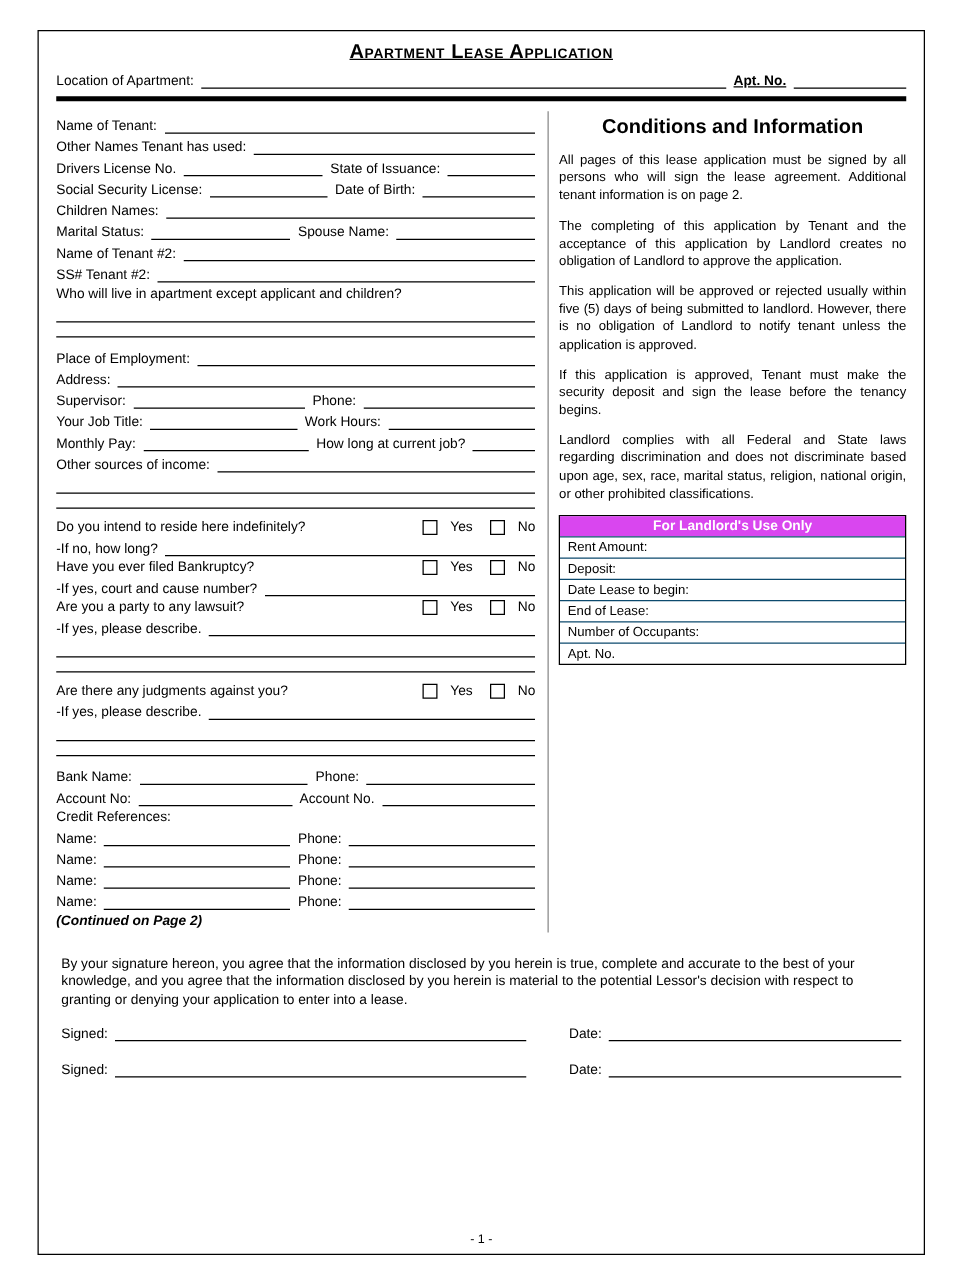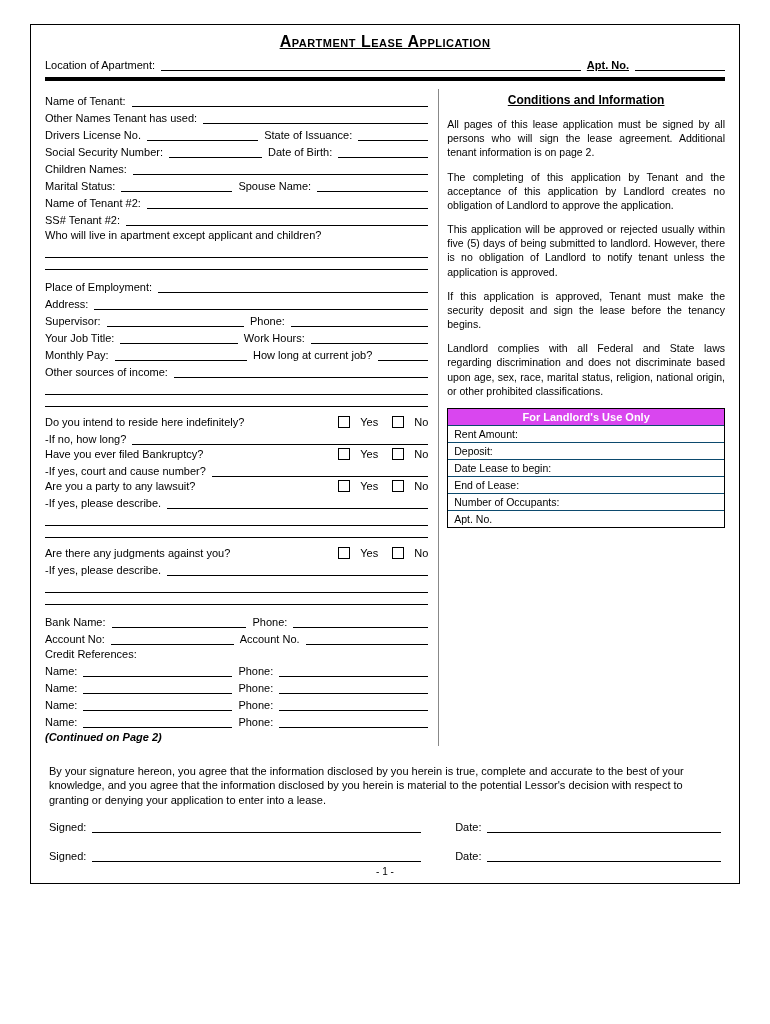--- a/index.html
+++ b/index.html
@@ -1,27 +1,27 @@
 <!DOCTYPE html>
 <html><head>
 <meta charset="utf-8">
 <style>
 *{box-sizing:border-box;margin:0;padding:0}
 body{background:#fff;font-family:Arial,Helvetica,sans-serif;font-size:11px;color:#000;width:770px;height:1024px;position:relative}
-.page{border:1px solid #000;margin:24px 30px;padding:8px 14px 10px;position:relative;height:860px}
+.page{border:1px solid #000;margin:24px 30px;padding:8px 14px 10px;position:relative;height:980px}
 .title{text-align:center;font-weight:bold;font-size:16px;text-decoration:underline;font-variant:small-caps;letter-spacing:.5px;margin-bottom:6px}
 .row{display:flex;align-items:flex-end;gap:6px;margin-bottom:3px}
 .lbl{white-space:nowrap}
 .fill{flex:1;border-bottom:1px solid #000;height:14px}
 .fillw{border-bottom:1px solid #000;height:14px}
 .hbar{height:4px;background:#000;margin:6px 0 8px}
 .cols{display:flex;gap:10px}
 .left{flex:1.38}
 .right{flex:1;border-left:1px solid #888;padding-left:8px;font-size:10.5px}
-.rtitle{text-align:center;font-weight:bold;text-decoration:underline;margin:4px 0 10px;font-size:12px}
+.rtitle{text-align:center;font-weight:bold;margin:4px 0 10px;font-size:16px}
 .rp{text-align:justify;margin-bottom:10px;line-height:1.35}
 .sec{padding:4px 0 3px}
 .sep{border-bottom:1px solid #000;margin:5px 0}
 .ck{display:inline-block;width:12px;height:12px;border:1px solid #000;vertical-align:middle;margin:0 4px 0 8px}
 .yn{display:flex;align-items:center}
 .box{border:1px solid #000;margin-top:3px}
 .boxhd{background:#d946ef;color:#fff;font-weight:bold;text-align:center;padding:2px 0;font-size:11px}
 .boxrow{border-top:1px solid #0c4a6e;padding:2px 6px;display:flex}
 .cont{text-align:left;font-weight:bold;font-style:italic;margin-top:3px}
 .agree{margin:18px 4px 12px;font-size:11px;line-height:1.3}
@@ -55,21 +55,21 @@
             <span class="lbl">Other Names Tenant has used:</span>
             <span class="fill"></span>
           </div>
 <div class="row">
             <span class="lbl">Drivers License No.</span>
             <span class="fill"></span>
             <span class="lbl">State of Issuance:</span>
             <span class="fillw" style="width:70px"></span>
           </div>
 <div class="row">
-            <span class="lbl">Social Security Number:</span>
+            <span class="lbl">Social Security License:</span>
             <span class="fill"></span>
             <span class="lbl">Date of Birth:</span>
             <span class="fillw" style="width:90px"></span>
           </div>
 <div class="row">
             <span class="lbl">Children Names:</span>
             <span class="fill"></span>
           </div>
 <div class="row">
             <span class="lbl">Marital Status:</span>

